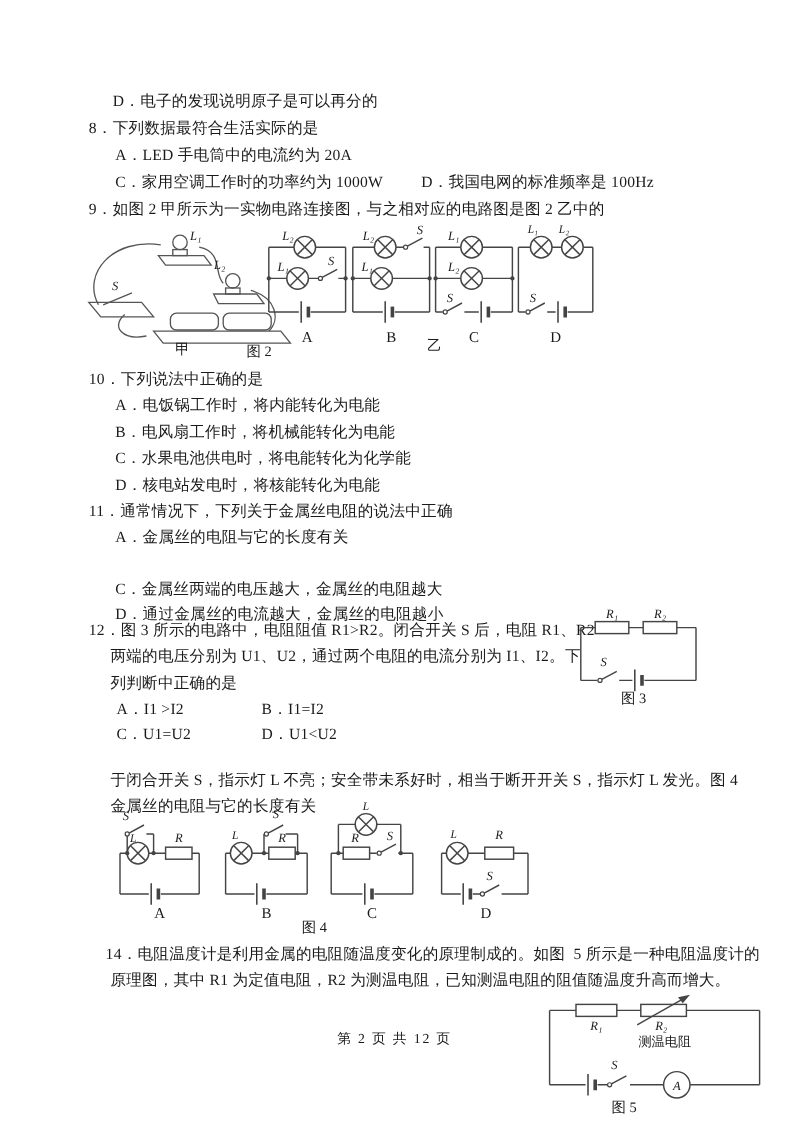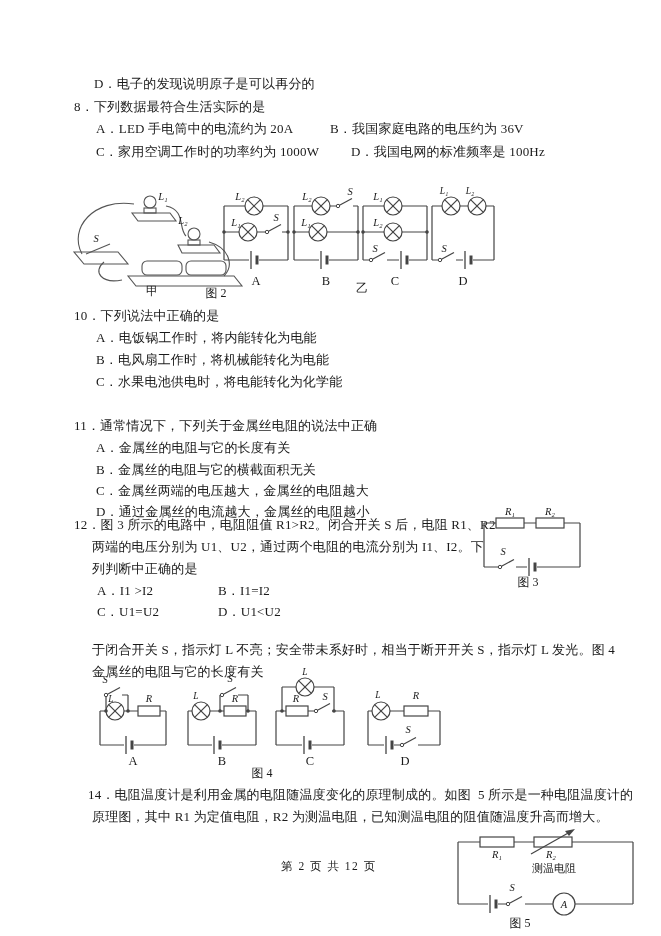--- a/index.html
+++ b/index.html
@@ -38,32 +38,32 @@
       <g id="sw" stroke="#444" fill="#fff">
         <circle cx="0" cy="0" r="1.7" stroke-width="1"></circle>
         <line x1="1.5" y1="-0.8" x2="14" y2="-7.5" stroke-width="1.2"></line>
       </g>
     </defs>
   </svg>
 
   <div class="t" style="left:94px;top:76px">D．电子的发现说明原子是可以再分的</div>
   <div class="t" style="left:74px;top:99px">8．下列数据最符合生活实际的是</div>
   <div class="t" style="left:96px;top:121px">A．LED 手电筒中的电流约为 20A</div>
-  <div class="t" style="left:330px;top:121px">B．我国家庭电路的电压约为 36V</div>
   <div class="t" style="left:96px;top:144px">C．家用空调工作时的功率约为 1000W</div>
   <div class="t" style="left:351px;top:144px">D．我国电网的标准频率是 100Hz</div>
+  <div class="t" style="left:74px;top:166px">9．如图 2 甲所示为一实物电路连接图，与之相对应的电路图是图 2 乙中的</div>
 
   <div class="t" style="left:74px;top:308px">10．下列说法中正确的是</div>
   <div class="t" style="left:96px;top:330px">A．电饭锅工作时，将内能转化为电能</div>
   <div class="t" style="left:96px;top:352px">B．电风扇工作时，将机械能转化为电能</div>
   <div class="t" style="left:96px;top:374px">C．水果电池供电时，将电能转化为化学能</div>
+  <div class="t" style="left:96px;top:396px">D．核电站发电时，将核能转化为电能</div>
 
   <div class="t" style="left:74px;top:418px">11．通常情况下，下列关于金属丝电阻的说法中正确</div>
   <div class="t" style="left:96px;top:440px">A．金属丝的电阻与它的长度有关</div>
-  <div class="t" style="left:96px;top:462px">B．金属丝的电阻与它的横截面积无关</div>
   <div class="t" style="left:96px;top:483px">C．金属丝两端的电压越大，金属丝的电阻越大</div>
   <div class="t" style="left:96px;top:504px">D．通过金属丝的电流越大，金属丝的电阻越小</div>
 
   <div class="t" style="left:74px;top:517px">12．图 3 所示的电路中，电阻阻值 R1&gt;R2。闭合开关 S 后，电阻 R1、R2</div>
   <div class="t" style="left:92px;top:539px">两端的电压分别为 U1、U2，通过两个电阻的电流分别为 I1、I2。下</div>
   <div class="t" style="left:92px;top:561px">列判断中正确的是</div>
   <div class="t" style="left:97px;top:583px">A．I1 &gt;I2</div>
   <div class="t" style="left:218px;top:583px">B．I1=I2</div>
   <div class="t" style="left:97px;top:604px">C．U1=U2</div>
   <div class="t" style="left:218px;top:604px">D．U1&lt;U2</div>

